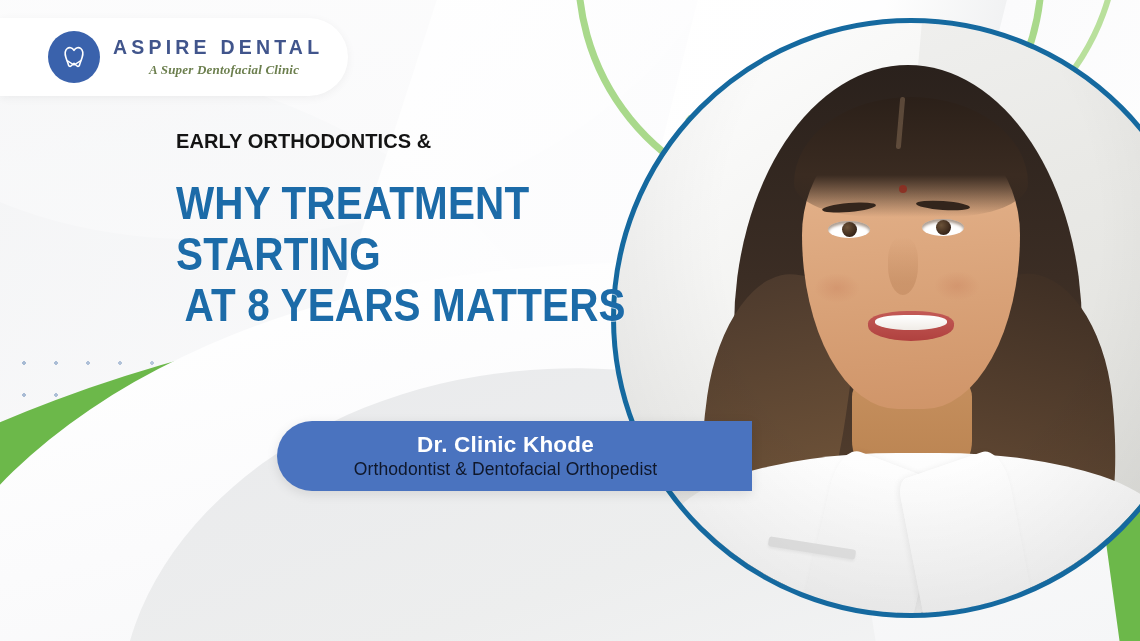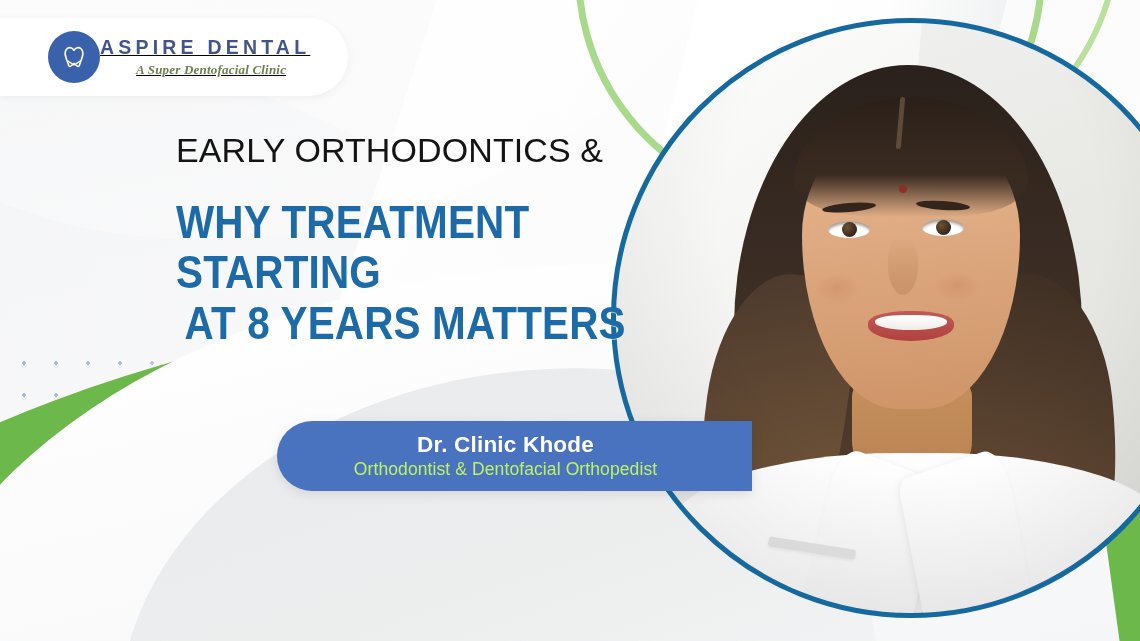--- a/index.html
+++ b/index.html
@@ -361,21 +361,21 @@
     box-shadow:0 2px 10px rgba(0,0,0,.05);
   }
   .logo-mark {
     width:52px; height:52px;
     margin-left:48px;
     border-radius:50%;
     background:#3a62ac;
     display:flex; align-items:center; justify-content:center;
     flex:0 0 auto;
   }
-  .logo-text { line-height:1;text-decoration:underline; }
+  .logo-text { margin-left:13px; line-height:1; }
   .logo-name {
     font-size:19.5px;
     font-weight:700;
     letter-spacing:4.2px;
     color:#41558c;
   }
   .logo-tag {
     margin-top:6px;
     font-family:"Liberation Serif", serif;
     font-size:13px;
@@ -388,22 +388,22 @@
   }
 
   
   .headline-block {
     position:absolute;
     left:176px; top:128px;
     z-index:11;
     width:470px;
   }
   .kicker {
-    font-size:34px;
-    font-weight:400;
+    font-size:20px;
+    font-weight:700;
     letter-spacing:.1px;
     line-height:1.31;
     color:#141414;
   }
   .title {
     margin-top:24px;
     font-size:47px;
     font-weight:700;
     line-height:1.08;
     letter-spacing:.2px;
@@ -434,21 +434,21 @@
     font-size:22.5px;
     font-weight:700;
     color:#ffffff;
     letter-spacing:.2px;
     line-height:1.15;
   }
   .doc-role {
     margin-top:2px;
     font-size:17.5px;
     font-weight:400;
-    color:#bef264;
+    color:#0f172a;
     letter-spacing:.1px;
     line-height:1.2;
   }
 </style>
 </head>
 <body>
 
 <div class="banner">
 
   <div class="swoosh swoosh-a"></div>

